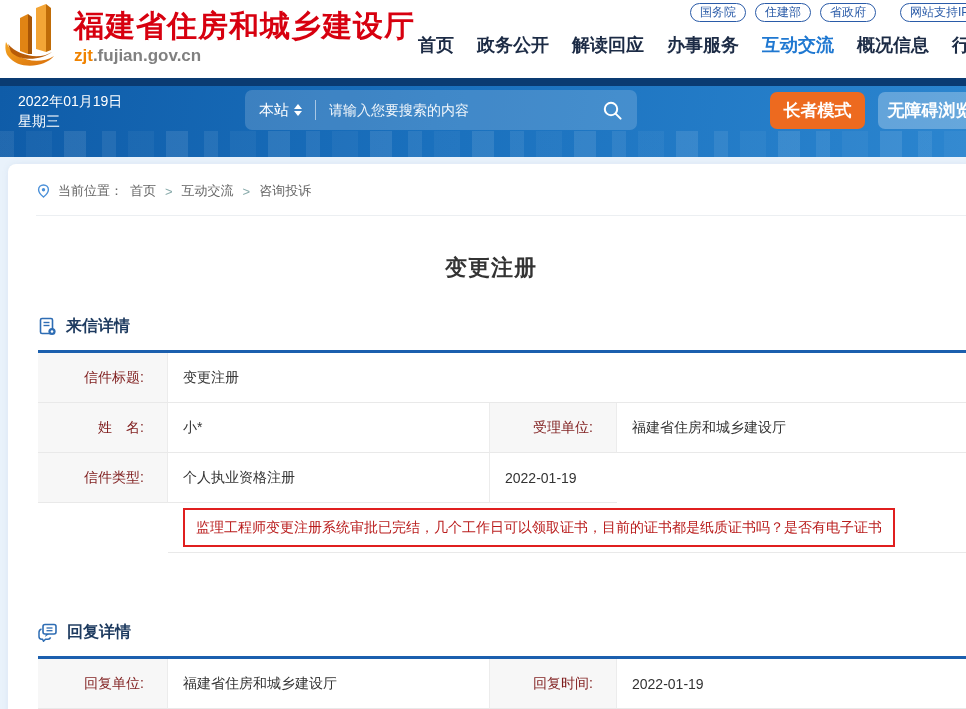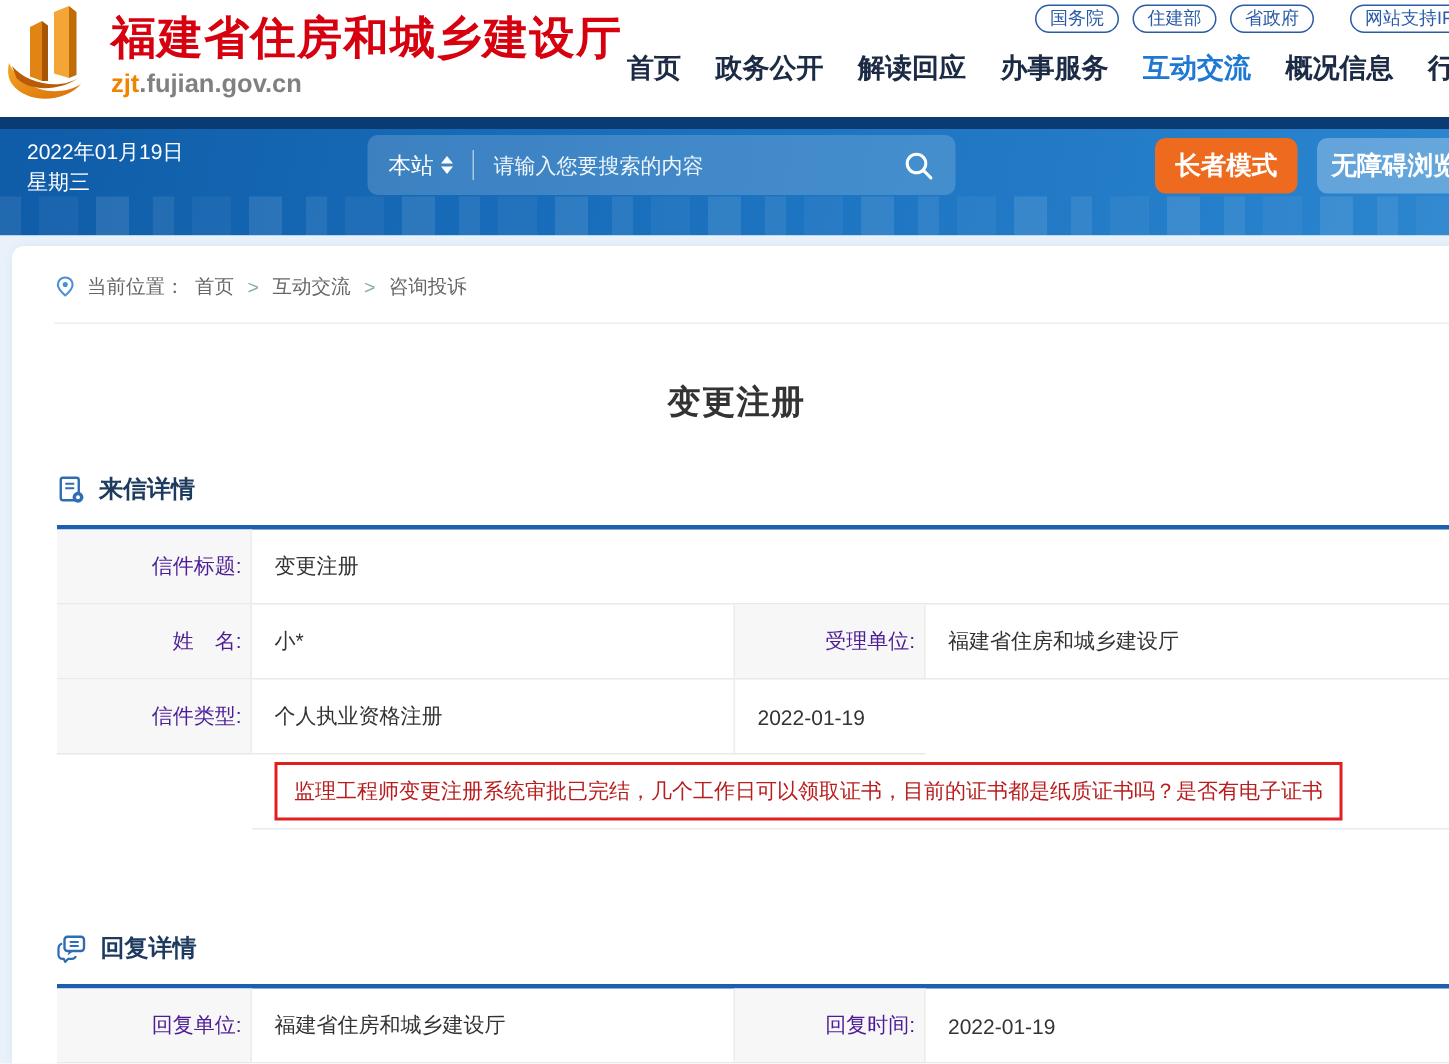--- a/index.html
+++ b/index.html
@@ -65,21 +65,21 @@
   .breadcrumb-divider { margin:15px 0 0 28px; width:calc(100% - 28px); border-bottom:1px solid #eceff2; }
 
   .page-title { text-align:center; margin-top:37px; font-size:22px; font-weight:bold; color:#333; letter-spacing:1px; }
 
   .section-head { display:flex; align-items:center; gap:9px; margin:33px 0 0 30px;
     font-size:16px; font-weight:bold; color:#1d3a5f; }
 
   .detail-table { margin:13px 0 0 30px; width:calc(100% - 30px); border-top:3px solid #1b5fae;
     display:grid; grid-template-columns:130px 322px 127px 1fr; font-size:14px; }
   .cell { min-height:50px; display:flex; align-items:center; border-bottom:1px solid #e9e9e9; }
-  .cell.lbl { background:#f7f7f7; justify-content:flex-end; padding-right:6px; color:#4c1d95;
+  .cell.lbl { background:#f7f7f7; justify-content:flex-end; padding-right:23px; color:#7f1d1d;
     border-right:1px solid #ececec; }
   .cell.val { padding-left:15px; color:#333; }
   .cell.val.mid { border-right:1px solid #ececec; }
   .cell.span3 { grid-column:2 / 5; }
   .red-box { display:inline-block; border:2px solid #e01f1f; padding:7px 11px; line-height:1.45;
     color:#b91c1c; margin:4px 0; }
 
   .tbl-gap { height:36px; }
 </style>
 </head>

